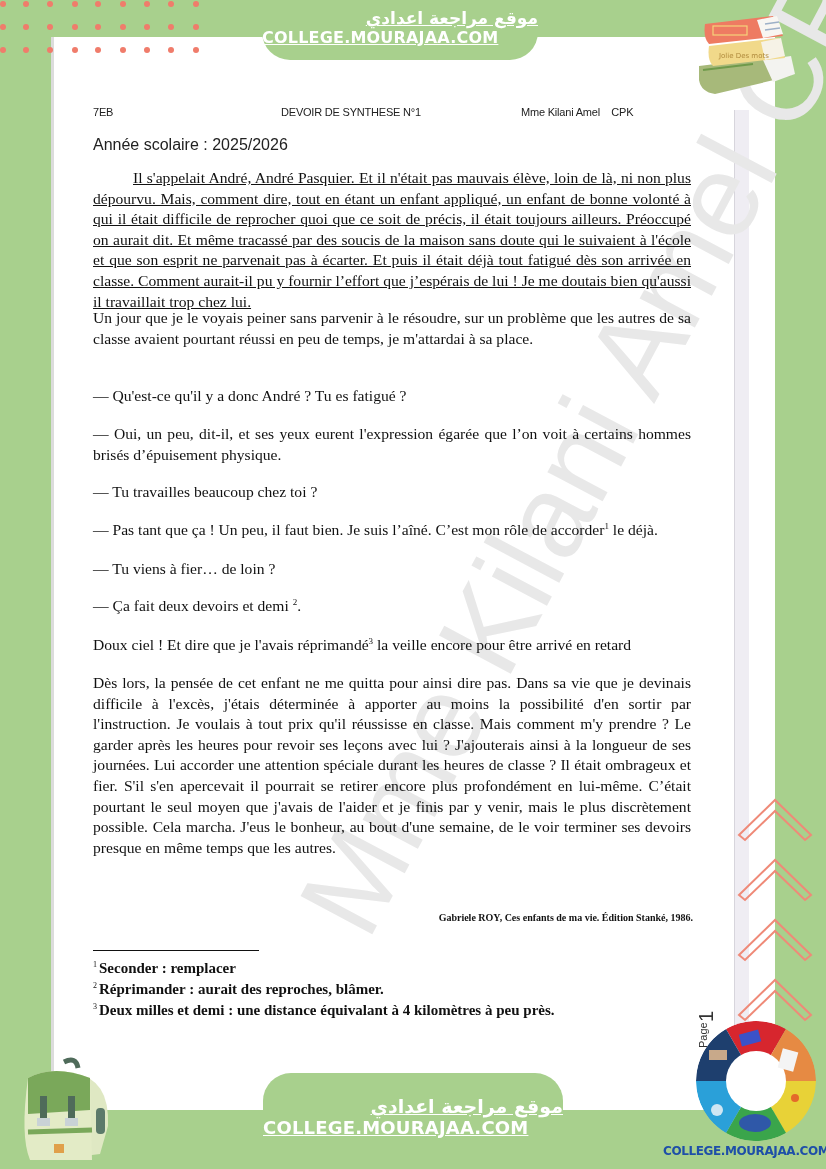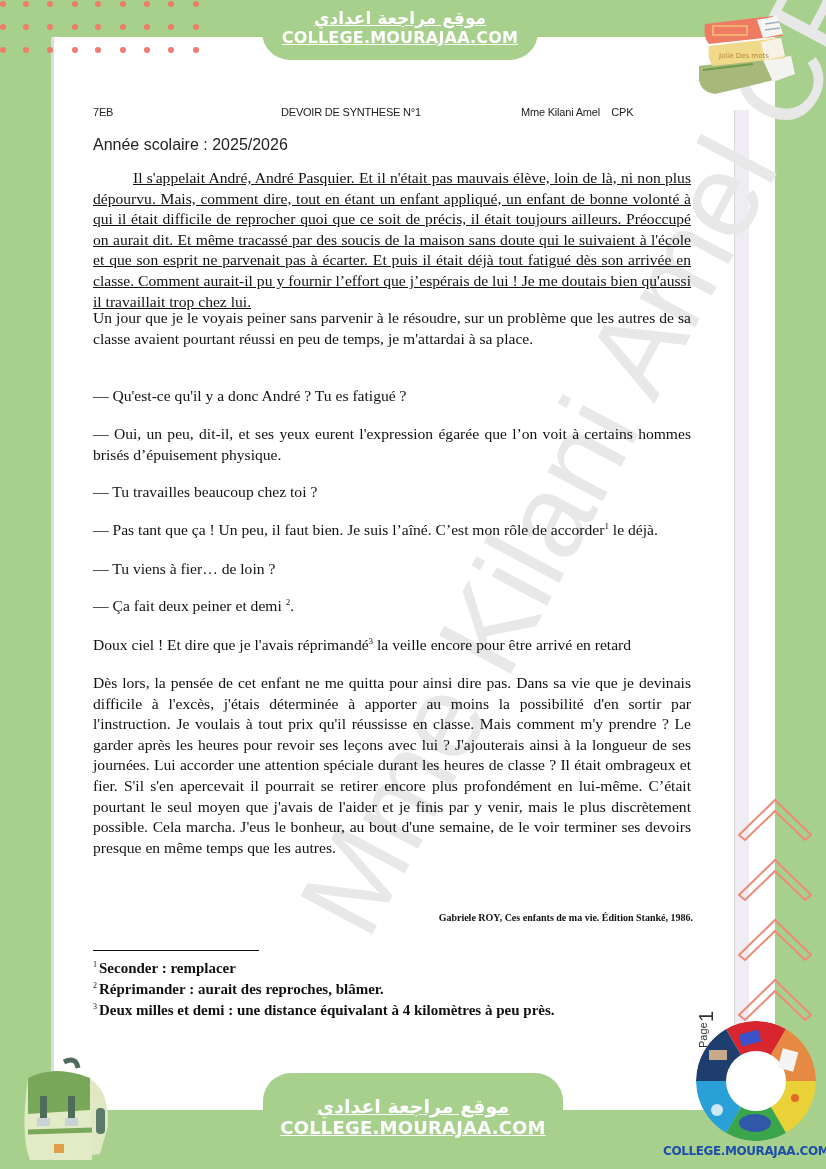--- a/index.html
+++ b/index.html
@@ -6,21 +6,21 @@
   body { width:826px; height:1169px; position:relative; overflow:hidden; background:#ffffff; font-family:"Liberation Serif", serif; }
   .green { background:#a8d08d; }
   .band-top { position:absolute; left:0; top:0; width:826px; height:37px; }
   .band-left { position:absolute; left:0; top:0; width:51px; height:1169px; }
   .band-left-edge { position:absolute; left:51px; top:37px; width:3px; height:1073px; background:#dcdcdc; }
   .band-right { position:absolute; left:775px; top:0; width:51px; height:1169px; }
   .band-bottom { position:absolute; left:0; top:1110px; width:826px; height:59px; }
   .gray-strip { position:absolute; left:734px; top:110px; width:14px; height:930px; background:#efedf3; border-left:1px solid #d7d5dc; }
   .tab-top { position:absolute; left:262px; top:0; width:276px; height:60px; border-radius:0 0 28px 28px; }
   .tab-bottom { position:absolute; left:263px; top:1073px; width:300px; height:60px; border-radius:28px 28px 0 0; }
-  .brand { position:absolute; color:#ffffff; text-align:center; font-family:"DejaVu Sans", sans-serif; font-weight:bold; text-decoration:underline; line-height:1; }
+  .brand { position:absolute; color:#ffffff; font-family:"DejaVu Sans", sans-serif; font-weight:bold; text-decoration:underline; line-height:1; }
   .brand .ar { font-size:17px; display:block; }
   .brand .en { font-size:16px; display:block; margin-top:3px; letter-spacing:0.2px; }
   .brand-top { left:262px; top:10px; width:276px; }
   .brand-bottom { left:263px; top:1097px; width:300px; }
   .brand-bottom .ar { font-size:19px; }
   .brand-bottom .en { font-size:18px; }
   .dots { position:absolute; left:0; top:0; width:210px; height:60px; }
   .dot { position:absolute; width:6px; height:6px; border-radius:50%; background:#f07c6b; }
   .watermark { position:absolute; left:130px; top:520px; font-family:"Liberation Sans", sans-serif; font-size:118px; color:#e8e8e8; transform:rotate(-62deg); transform-origin:center; white-space:nowrap; width:760px; text-align:center; font-weight:normal; z-index:1; }
   .hdr { position:absolute; top:106px; font-family:"Liberation Sans", sans-serif; font-size:11px; color:#222; letter-spacing:-0.2px; }
@@ -120,21 +120,21 @@
 <div class="text" style="top:482px;z-index:2">
   <p>— Tu travailles beaucoup chez toi ?</p>
 </div>
 <div class="text" style="top:520px;z-index:2;text-align:left">
   <p><span>— Pas tant que ça ! Un peu, il faut bien. Je suis l’aîné. C’est mon rôle de accorder</span><sup>1</sup><span> le déjà.</span></p>
 </div>
 <div class="text" style="top:559px;z-index:2">
   <p>— Tu viens à fier… de loin ?</p>
 </div>
 <div class="text" style="top:596px;z-index:2;text-align:left">
-  <p><span>— Ça fait deux peiner et demi </span><sup>2</sup><span>.</span></p>
+  <p><span>— Ça fait deux devoirs et demi </span><sup>2</sup><span>.</span></p>
 </div>
 <div class="text" style="top:635px;z-index:2;text-align:left">
   <p><span>Doux ciel ! Et dire que je l'avais réprimandé</span><sup>3</sup><span> la veille encore pour être arrivé en retard</span></p>
 </div>
 <div class="text" style="top:673px;z-index:2">
   <p>Dès lors, la pensée de cet enfant ne me quitta pour ainsi dire pas. Dans sa vie que je devinais difficile à l'excès, j'étais déterminée à apporter au moins la possibilité d'en sortir par l'instruction. Je voulais à tout prix qu'il réussisse en classe. Mais comment m'y prendre ? Le garder après les heures pour revoir ses leçons avec lui ? J'ajouterais ainsi à la longueur de ses journées. Lui accorder une attention spéciale durant les heures de classe ? Il était ombrageux et fier. S'il s'en apercevait il pourrait se retirer encore plus profondément en lui-même. C’était pourtant le seul moyen que j'avais de l'aider et je finis par y venir, mais le plus discrètement possible. Cela marcha. J'eus le bonheur, au bout d'une semaine, de le voir terminer ses devoirs presque en même temps que les autres.</p>
 </div>
 
 <div class="source" style="z-index:2">Gabriele ROY, Ces enfants de ma vie. Édition Stanké, 1986.</div>
 

